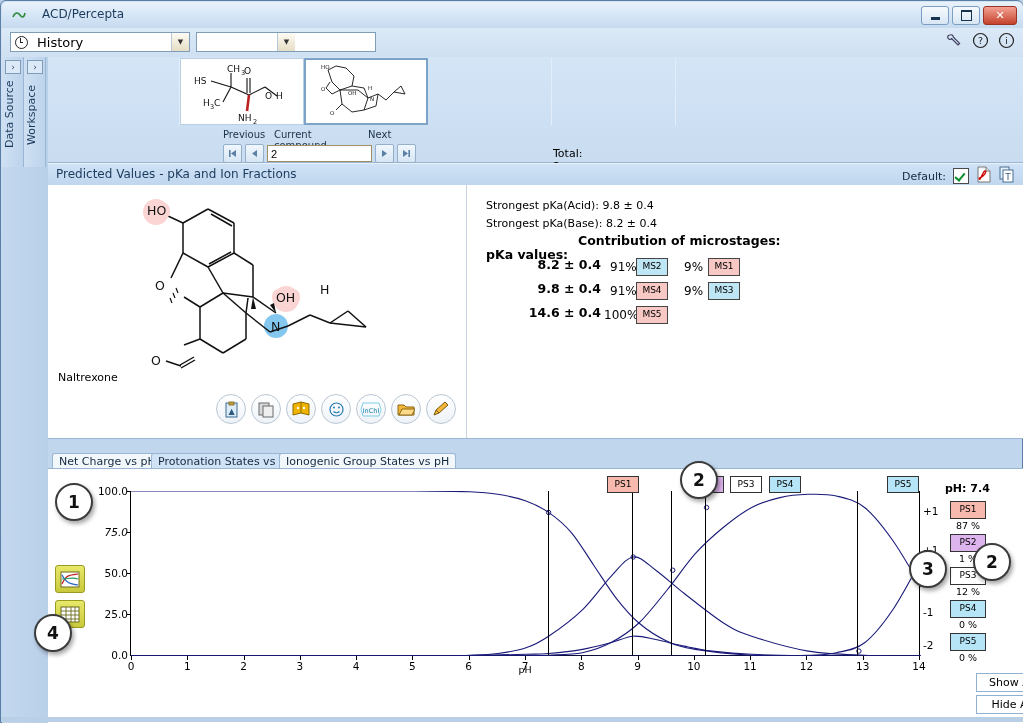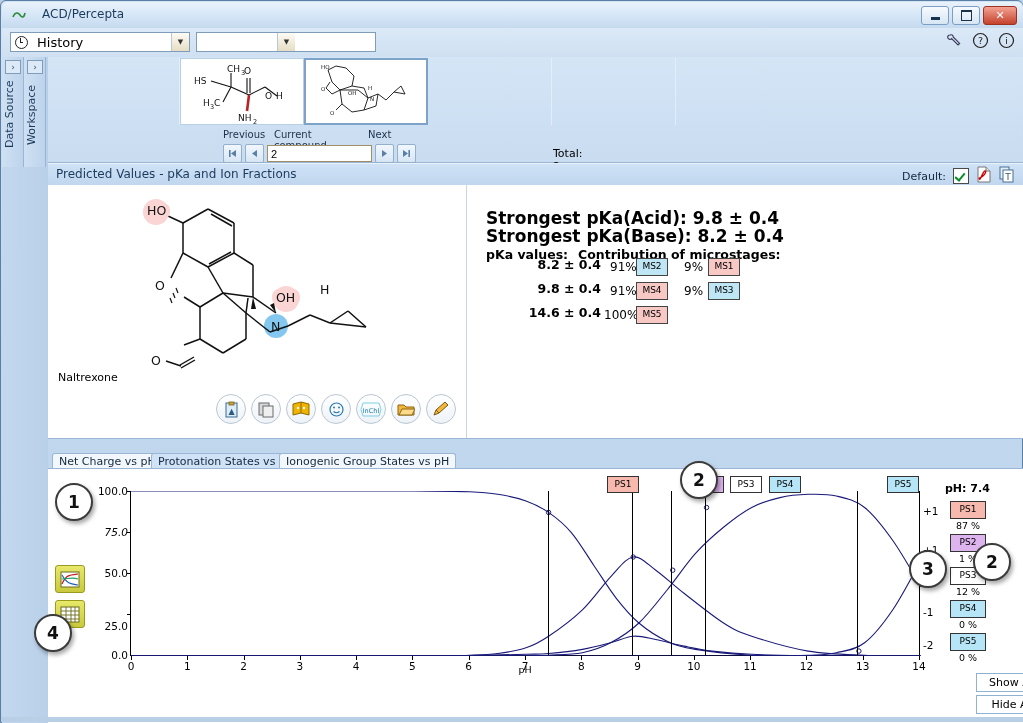--- a/index.html
+++ b/index.html
@@ -131,21 +131,21 @@
   }
   .pv-split{position:absolute;left:418px;top:0;width:1px;height:253px;background:#c9d6e2;}
   .struct-name{position:absolute;left:10px;top:186px;font-size:11px;}
   .cbtn{
     width:28px;height:28px;border-radius:50%;border:1px solid #b9c6d2;
     background:linear-gradient(180deg,#ffffff,#eef3f8);
     display:flex;align-items:center;justify-content:center;
   }
 
   .pka-pane{position:absolute;left:438px;top:0;width:530px;height:253px;}
-  .strong{position:absolute;font-size:17px;font-weight:bold;white-space:nowrap;margin-top:9px;}
+  .strong{position:absolute;font-size:11px;font-weight:normal;white-space:nowrap;}
   .pkah{position:absolute;font-size:12.5px;font-weight:bold;}
   .pka-rows{position:absolute;left:0;top:72px;}
   .pka-row{position:relative;height:24px;}
   .pka-val{position:absolute;left:0;width:115px;text-align:right;font-size:12.5px;font-weight:bold;}
   .pct{position:absolute;font-size:12px;}
   .ms{
     position:absolute;width:30px;height:16px;border:1px solid #444;
     font-size:9px;text-align:center;line-height:15px;
   }
   .ms.blue{background:#bfe6f5;}
@@ -500,21 +500,21 @@
           <path d="M2 14 L4 9 L13 1 L16 4 L7 12 Z" fill="#f2b63a" stroke="#7a5a10" stroke-width="1"></path>
           <path d="M4 9 L7 12" stroke="#7a5a10" stroke-width="1"></path>
         </svg>
       </div>
     </div>
 
     <div class="pka-pane">
       <div class="strong" style="left:0;top:14px;">Strongest pKa(Acid): 9.8 ± 0.4</div>
       <div class="strong" style="left:0;top:32px;">Strongest pKa(Base): 8.2 ± 0.4</div>
       <div class="pkah" style="left:0;top:62px;">pKa values:</div>
-      <div class="pkah" style="left:92px;top:62px;">Contribution of microstages:</div>
+      <div class="pkah" style="left:92px;top:48px;">Contribution of microstages:</div>
 
       <div class="pka-rows">
         <div class="pka-row">
           <span class="pka-val">8.2 ± 0.4</span>
           <span class="pct" style="left:124px;top:3px;">91%</span>
           <span class="ms blue" style="left:150px;top:1px;">MS2</span>
           <span class="pct" style="left:198px;top:3px;">9%</span>
           <span class="ms pink" style="left:222px;top:1px;">MS1</span>
         </div>
         <div class="pka-row">
@@ -562,21 +562,21 @@
               <line x1="15" y1="1" x2="15" y2="16"></line>
         </g>
       </svg>
     </div>
 
     <div class="plot">
 
       <span class="ylab" style="top:0%;">100.0</span>
       <span class="ylab" style="top:25%;font-style:italic;">75.0</span>
       <span class="ylab" style="top:50%;">50.0</span>
-      <span class="ylab" style="top:75%;margin-top:12px;">25.0</span>
+      <span class="ylab" style="top:75%;">25.0</span>
       <span class="ylab" style="top:100%;">0.0</span>
       <span class="ytick" style="top:0%;"></span>
           <span class="ytick" style="top:25%;"></span>
       <span class="ytick" style="top:50%;"></span>
           <span class="ytick" style="top:75%;"></span>
 
       <span class="rlab" style="top:12%;">+1</span>
       <span class="rlab" style="top:36%;">+1</span>
       <span class="rlab" style="top:56%;">0</span>
       <span class="rlab" style="top:74%;">-1</span>

